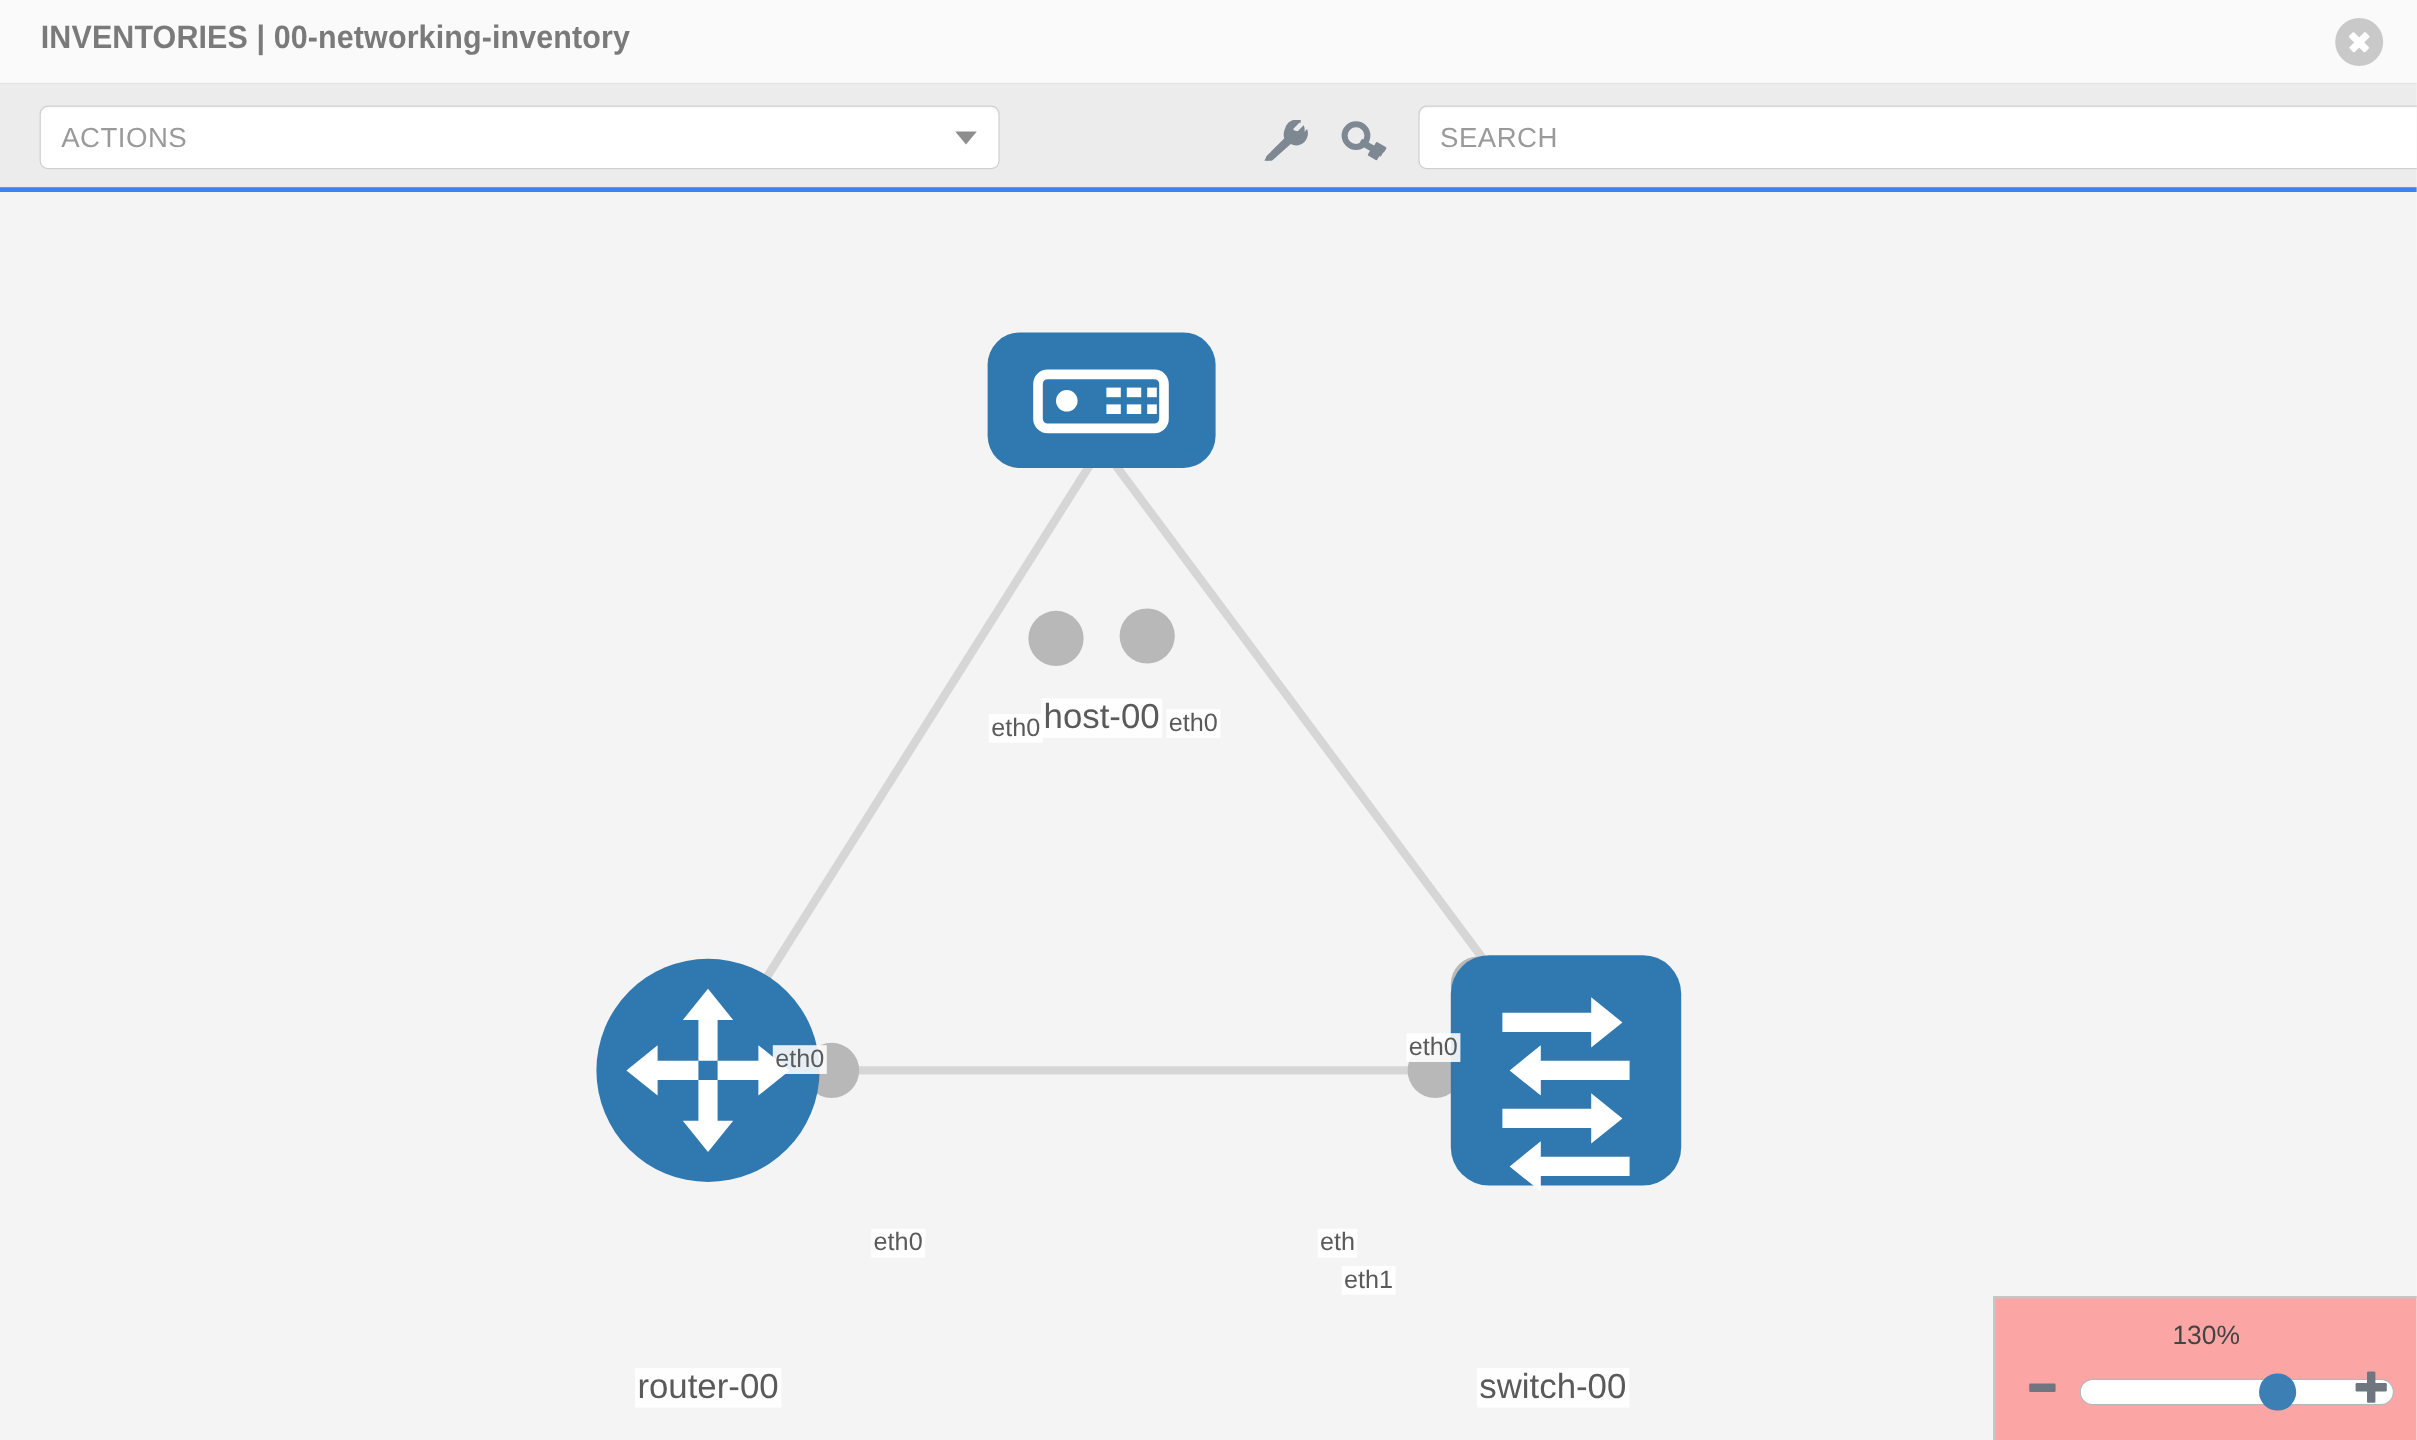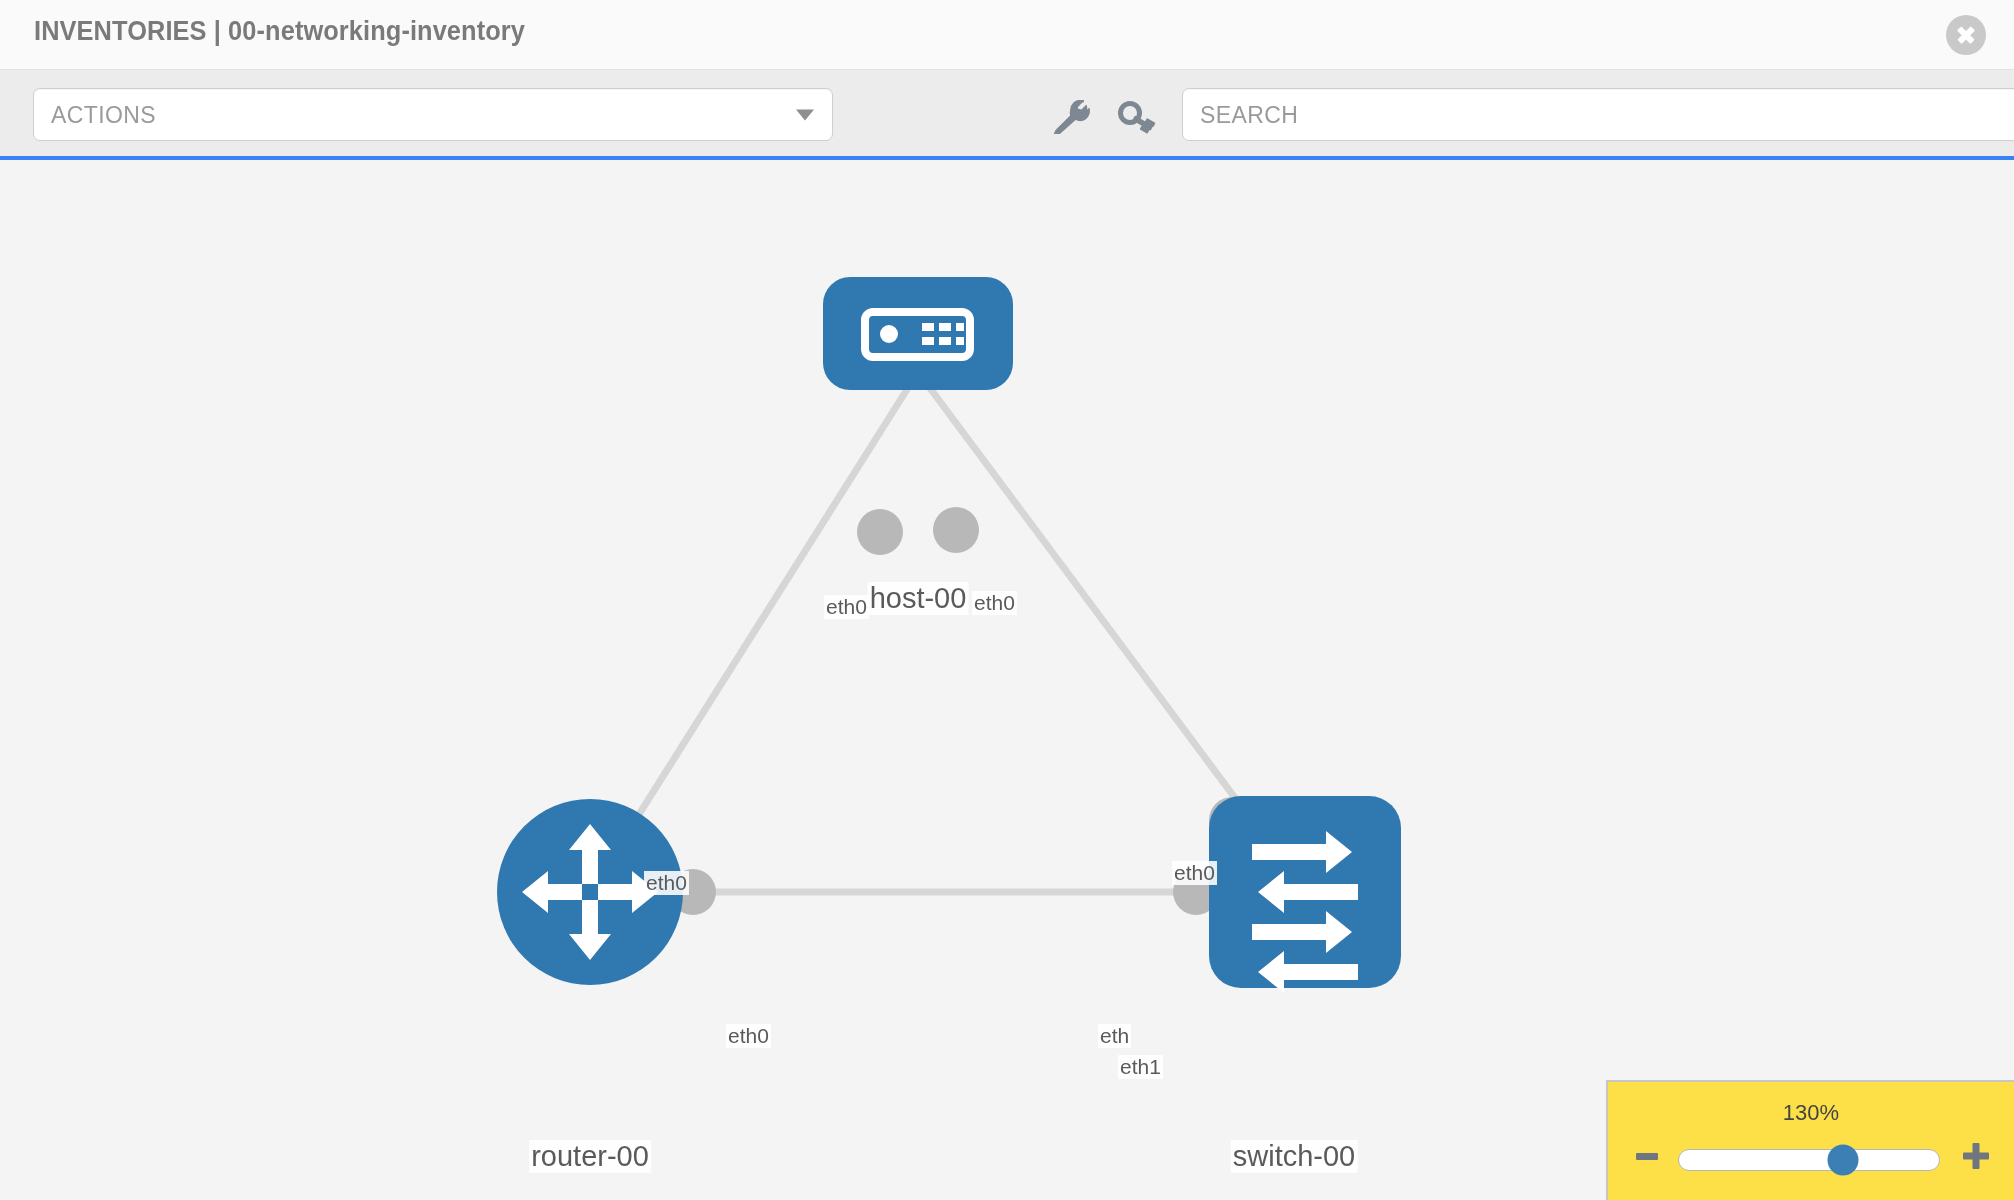--- a/index.html
+++ b/index.html
@@ -94,22 +94,22 @@
     font-size: 21px; color: #5a5a5a;
     background: rgba(255,255,255,0.88);
     white-space: nowrap;
     padding: 0 2px;
     text-align: center;
   }
 
   
   .zoom-panel {
     position: absolute; right: 0; bottom: 0;
-    width: 408px; height: 120px;
-    background: #fde047;
+    width: 353px; height: 120px;
+    background: #fca5a5;
     border-top: 2px solid #c6c6c6;
     border-left: 2px solid #c6c6c6;
   }
   .zoom-value {
     position: absolute; top: 18px; left: 0; width: 100%;
     text-align: center; font-size: 22px; color: #444;
   }
   .zoom-row {
     position: absolute; top: 56px; left: 0; width: 100%; height: 40px;
   }

